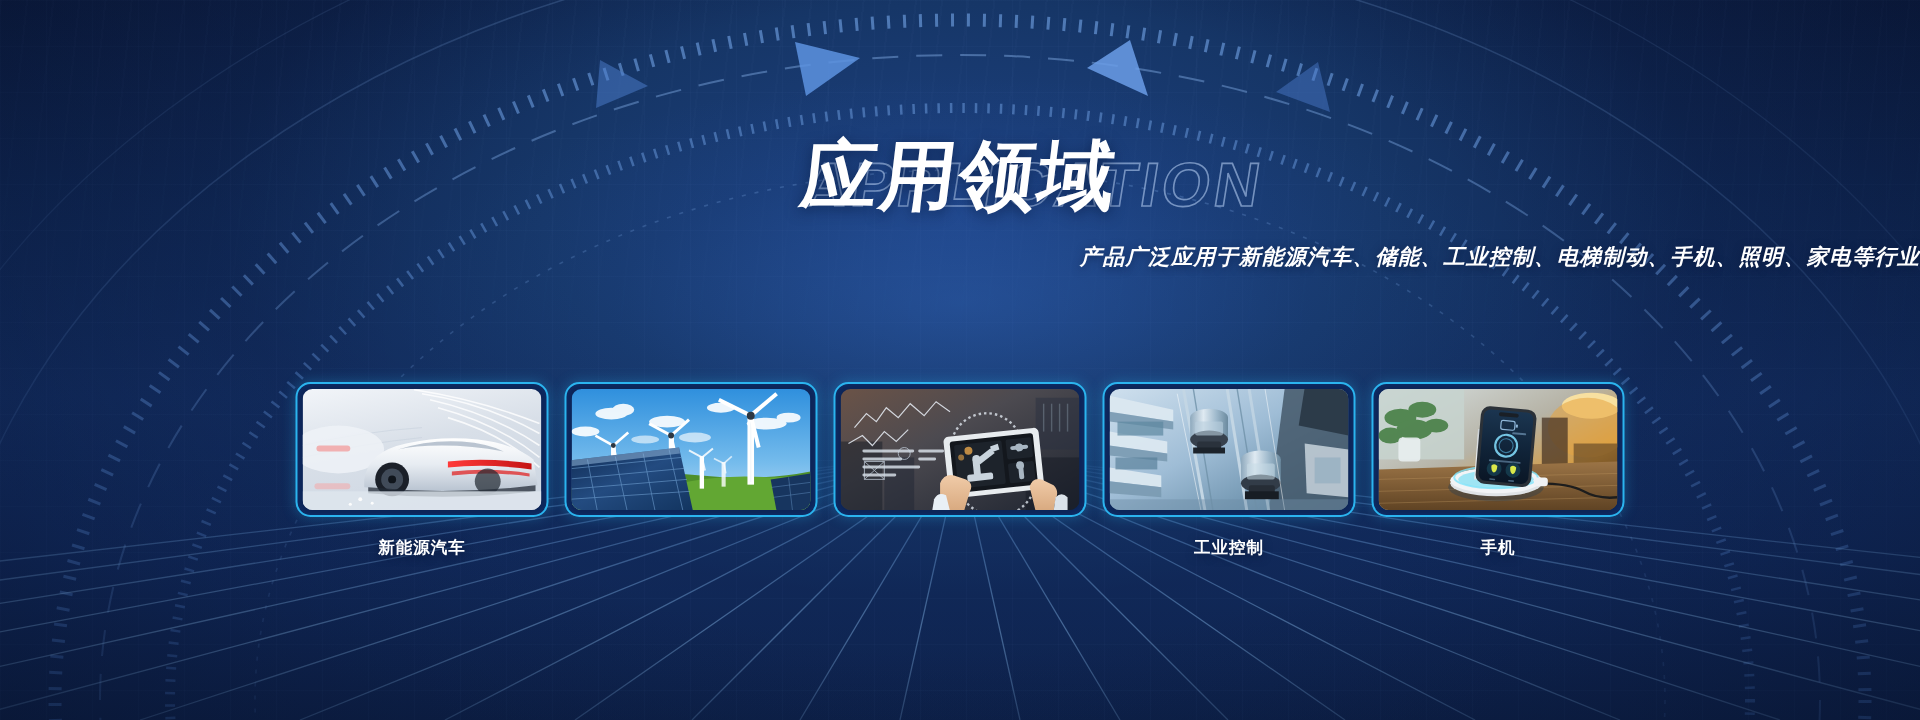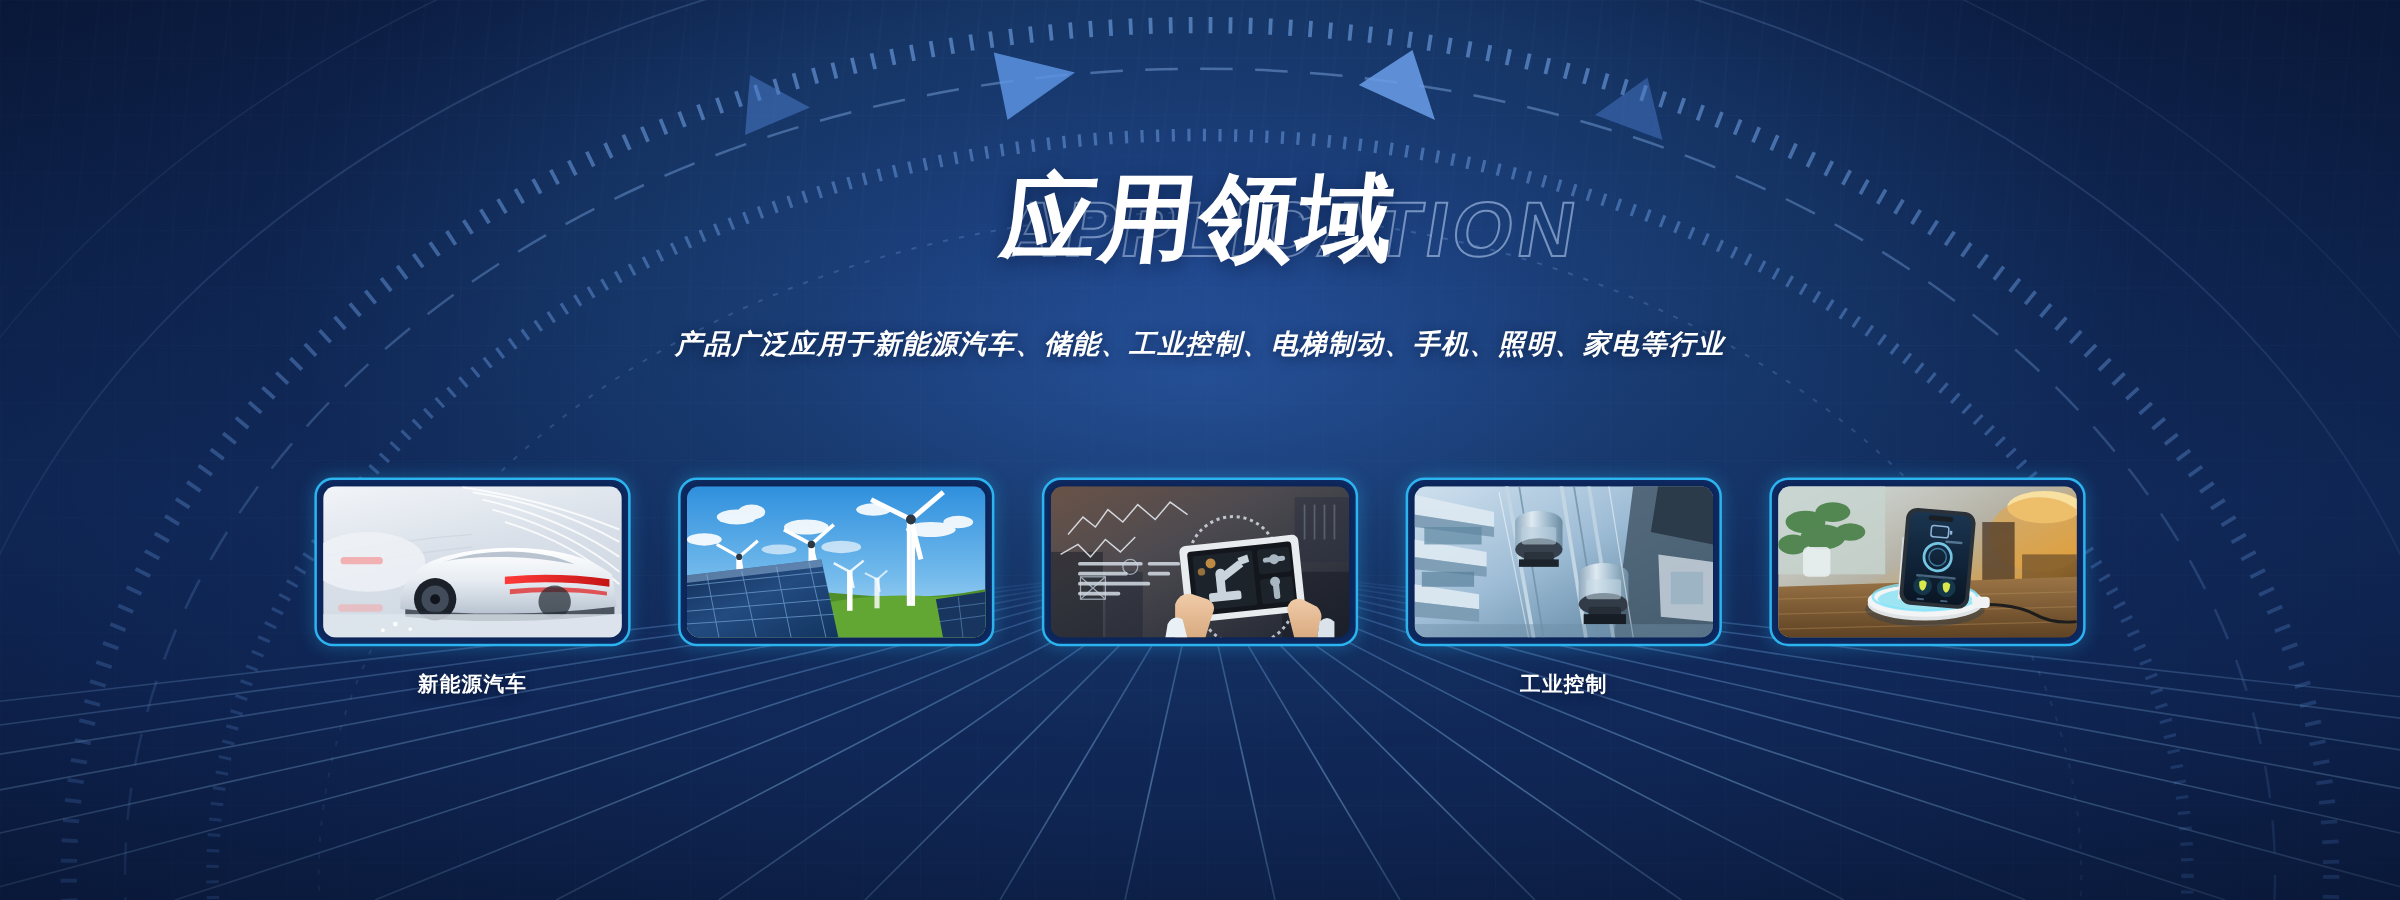--- a/index.html
+++ b/index.html
@@ -75,37 +75,38 @@
     font-size:62px;
     font-weight:bold;
     letter-spacing:4px;
     line-height:1;
     color:transparent;
     -webkit-text-stroke:1.6px rgba(178,203,240,.60);
     z-index:1;
     white-space:nowrap;
   }
   #subtitle {
-    margin-top:36px;
+    margin-top:18px;
     font-size:21.5px;
     font-weight:bold;
     font-style:italic;
     color:#ffffff;
     letter-spacing:1.2px;
     text-shadow:0 2px 9px rgba(6,20,55,.6);
+    text-align:right;
   }
 
   
   #cards {
     position:absolute;
     left:50%;
     transform:translateX(-50%);
     top:382px;
     display:flex;
-    gap:38px;
+    gap:16px;
   }
   .card { width:253px; }
   .card-frame {
     position:relative;
     width:253px; height:135px;
     border:2px solid #2bb4ef;
     border-radius:15px;
     padding:5px;
     background:#0c2354;
     box-shadow:0 0 14px rgba(43,180,239,.32), inset 0 0 10px rgba(20,60,130,.6);
@@ -617,16 +618,17 @@
               <path d="M134 79 Q137 76 140 79 Q140 85 137 86 Q134 85 134 79 Z" fill="#d9e84a"></path>
               <rect x="114" y="92" width="6" height="1.6" rx=".8" fill="#6f94b4" opacity=".6"></rect>
               <rect x="133" y="92" width="6" height="1.6" rx=".8" fill="#6f94b4" opacity=".6"></rect>
             </g>
 
             <path d="M160 96 Q192 96 206 104 Q220 112 240 110" stroke="#1d1d1d" stroke-width="2.4" fill="none"></path>
             <rect x="156" y="90" width="14" height="9" rx="3" fill="#f0f2f4"></rect>
           </svg>
         </div>
       </div>
+      <div class="card-label">手机</div>
     </div>
 
   </div>
 </div>
 
 </body></html>

